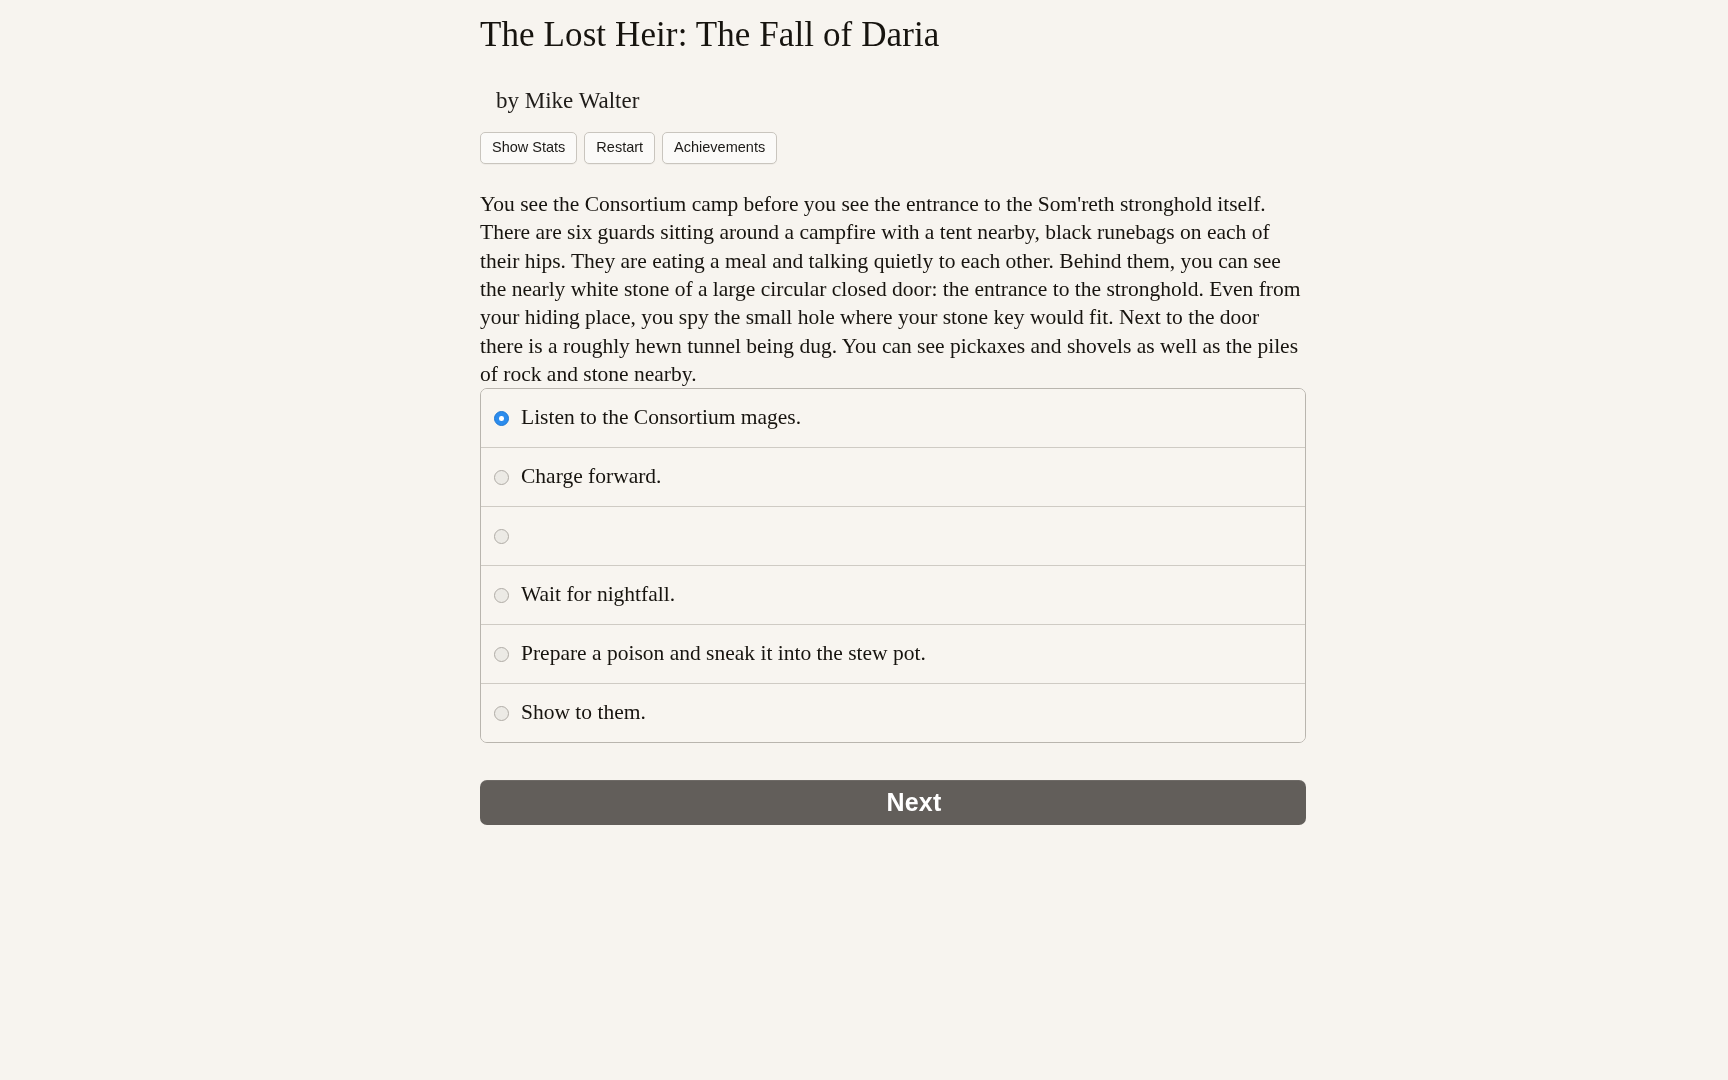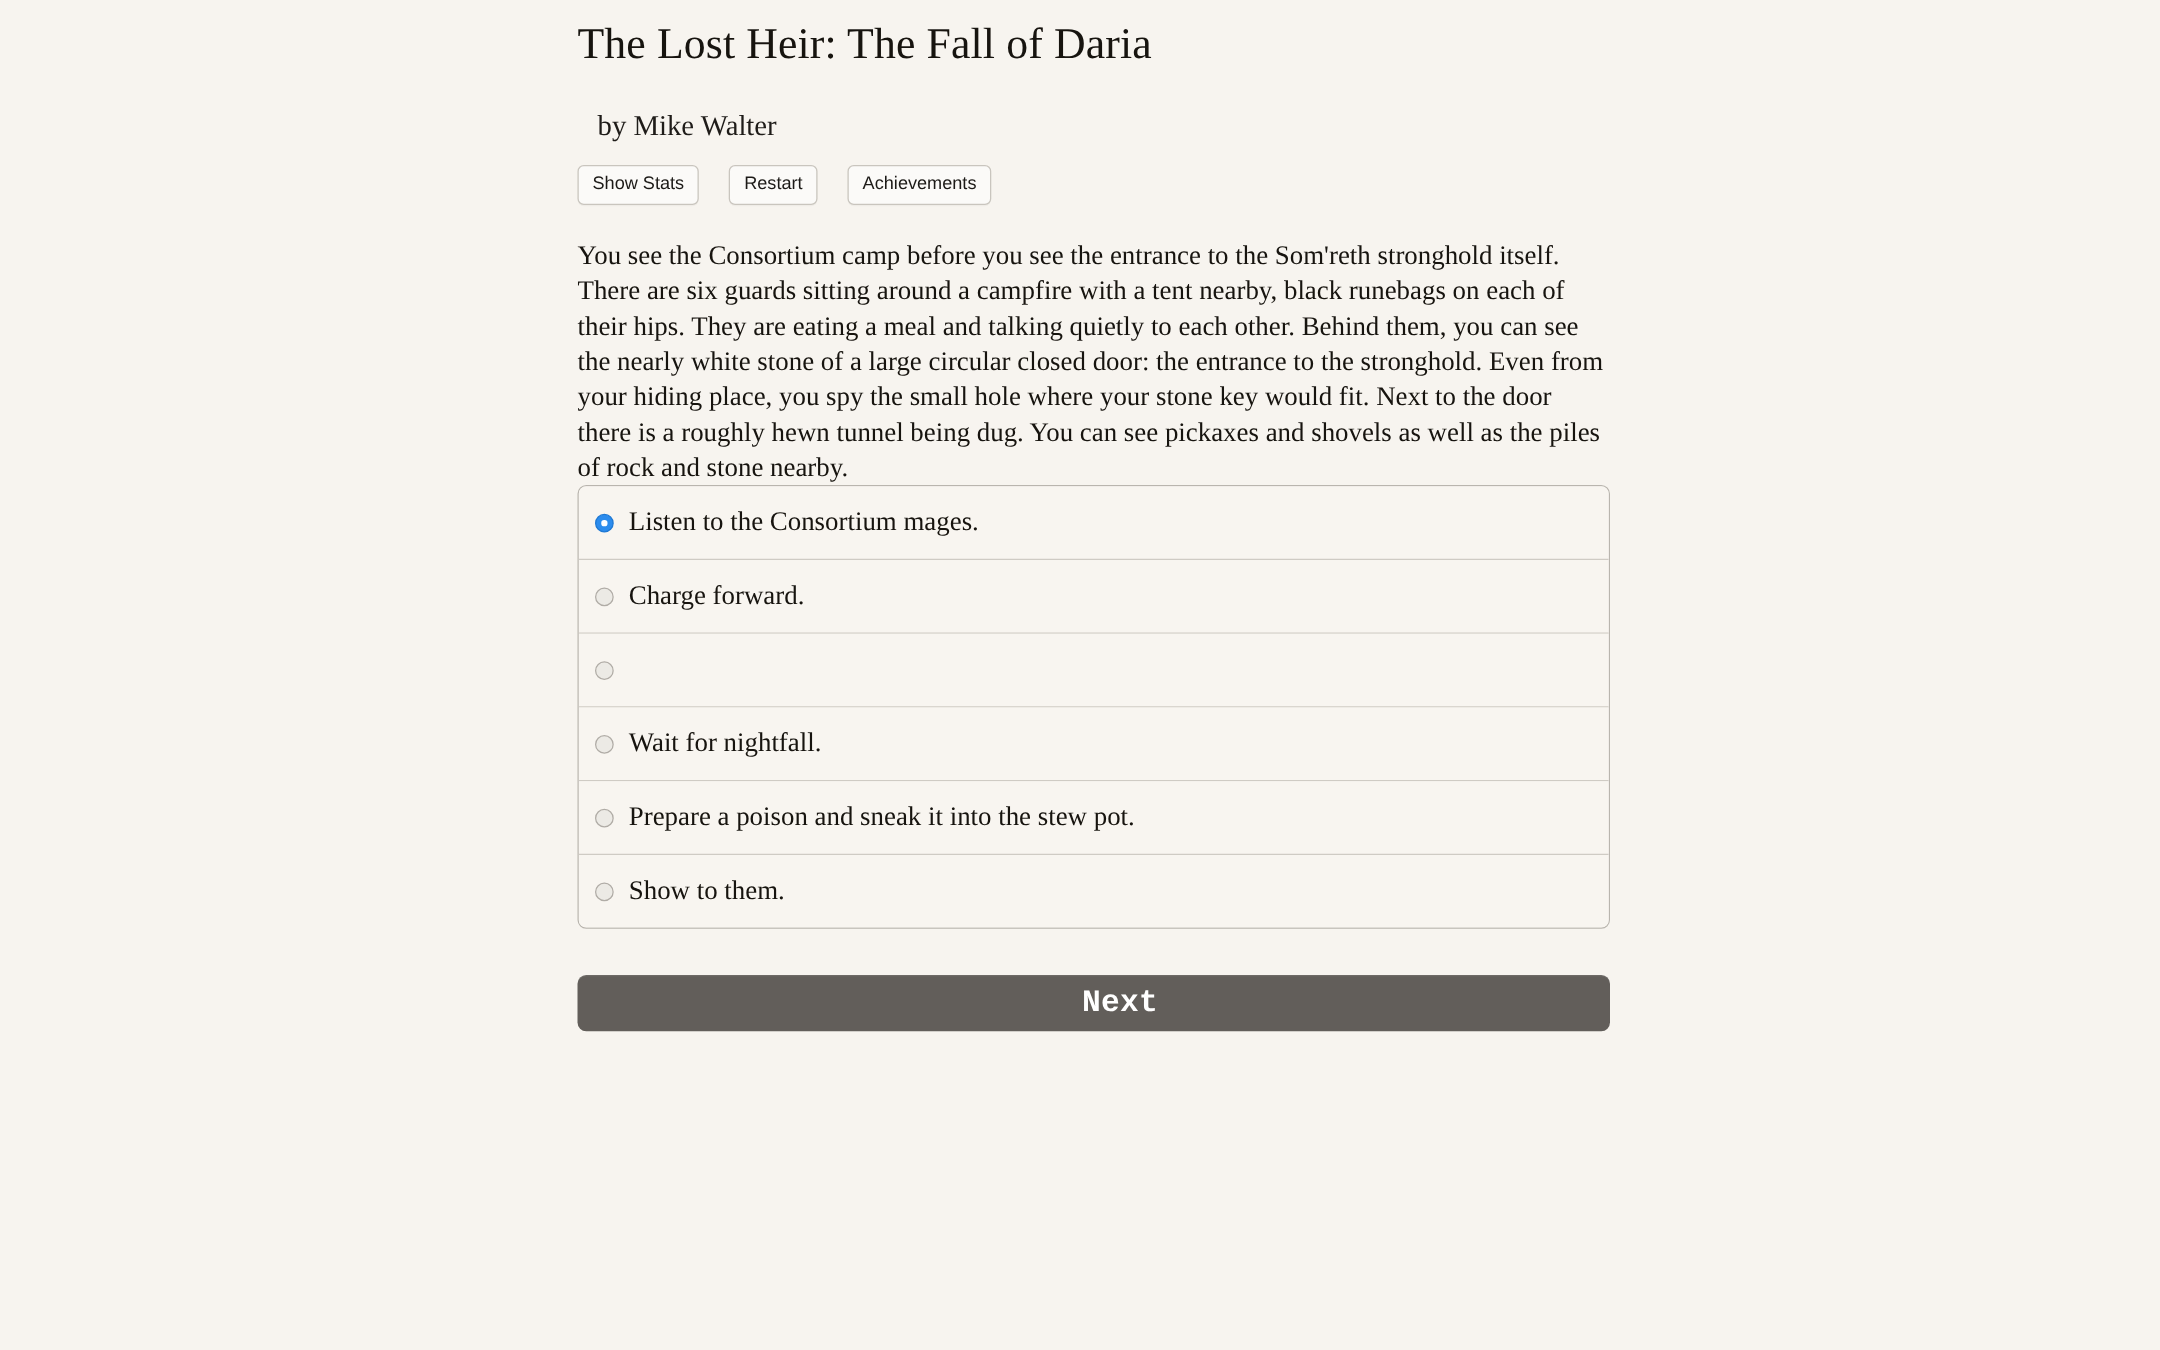--- a/index.html
+++ b/index.html
@@ -16,21 +16,21 @@
     -webkit-font-smoothing: antialiased;
   }
   #page {
     position: relative;
     width: 1728px;
     height: 1080px;
     background: #f7f4ef;
   }
   .wrap {
     position: absolute;
-    left: 462px;
+    left: 480px;
     top: 0;
     width: 826px;
   }
 
   
   .game-title {
     font-family: "Liberation Serif", "DejaVu Serif", serif;
     font-size: 35px;
     font-weight: 400;
     line-height: 1.15;
@@ -45,21 +45,21 @@
     font-weight: 400;
     color: #1f1c19;
     margin: 16px;
     padding-top: 17px;
   }
 
   
   .menu-row {
     margin-top: 18px;
     display: flex;
-    gap: 24px;
+    gap: 7px;
     align-items: flex-start;
   }
   .menu-btn {
     font-family: "Liberation Sans", "DejaVu Sans", sans-serif;
     font-size: 14.5px;
     line-height: 1;
     color: #1c1a17;
     background: #fbfaf8;
     border: 1px solid #c9c5be;
     border-radius: 5px;
@@ -133,21 +133,21 @@
   
   .next-btn {
     display: block;
     width: 100%;
     margin-top: 37px;
     height: 45px;
     background: #625e5a;
     color: #ffffff;
     border: none;
     border-radius: 7px;
-    font-family: Liberation Mono, monospace;
+    font-family: Liberation Sans, sans-serif;
     font-size: 25px;
     font-weight: bold;
     letter-spacing: 0.2px;
     cursor: pointer;
     box-shadow: inset 0 1px 0 rgba(255,255,255,0.08);
     padding-left: 48px;
   }
 </style>
 </head>
 <body>

